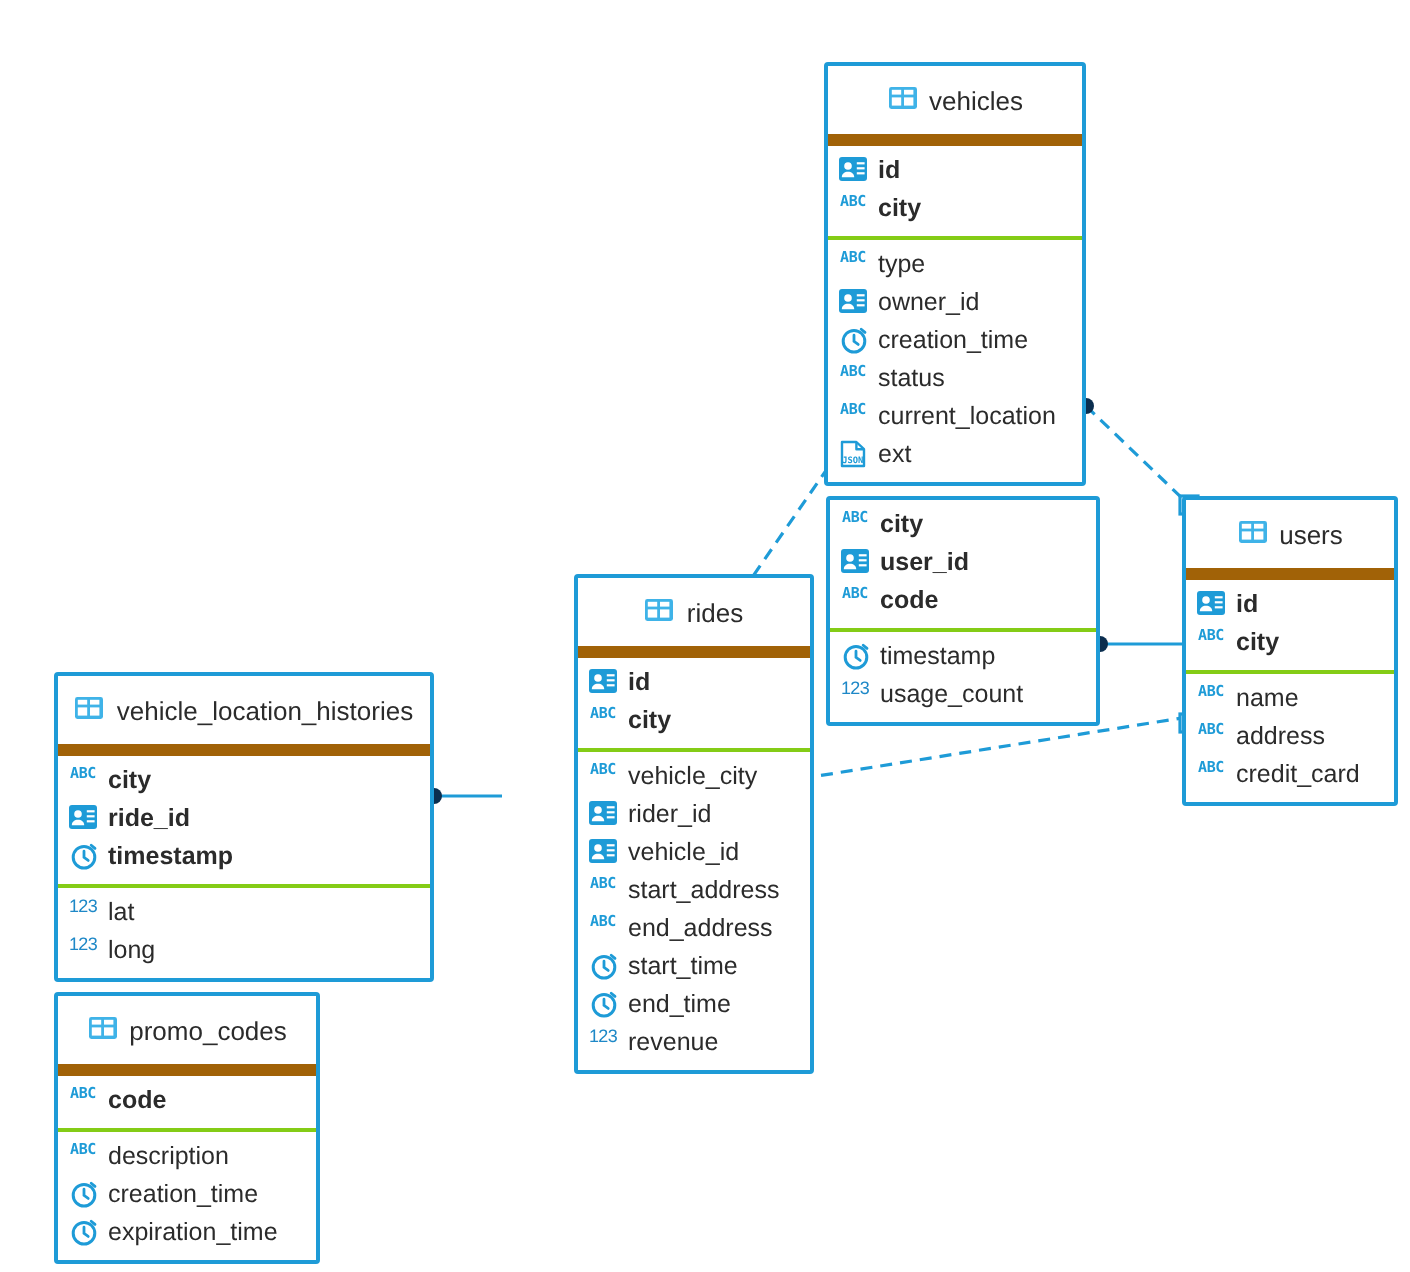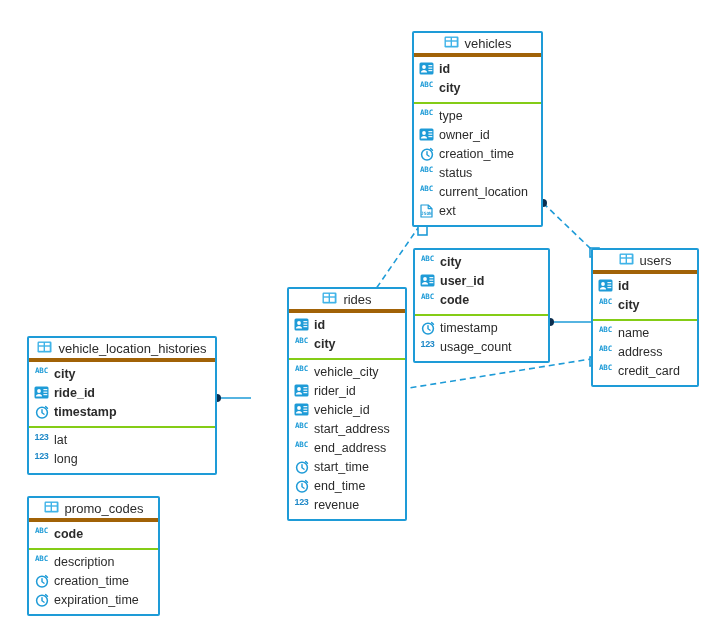--- a/index.html
+++ b/index.html
@@ -31,26 +31,26 @@
   }
   .table-box {
     position: absolute;
     box-sizing: border-box;
     border: 2px solid #1e9bd7;
     background: #ffffff;
     border-radius: 2px;
   }
   .tbl-header {
     box-sizing: border-box;
-    height: 24px;
+    height: 40px;
     display: flex;
     align-items: center;
     justify-content: center;
     gap: 6px;
-    border-bottom: 4px solid #a16207;
+    border-bottom: 6px solid #a16207;
     background: #ffffff;
     padding: 0 6px;
   }
   .tbl-title {
     font-size: 13px;
     color: #2b2b2b;
     white-space: nowrap;
     line-height: 1;
   }
   .section {
@@ -80,21 +80,21 @@
     width: 15px;
     height: 15px;
     flex: 0 0 15px;
     display: inline-flex;
     align-items: flex-start;
     justify-content: center;
   }
   .ico svg { display: block; }
   .num-ico {
     font-size: 9px;
-    font-weight: bold;
+    font-weight: normal;
     color: #1e88c7;
     letter-spacing: -0.3px;
     line-height: 1;
   }
   .abc-ico {
     font-size: 7.5px;
     font-weight: bold;
     color: #1e9bd7;
     letter-spacing: -0.2px;
     line-height: 1;

